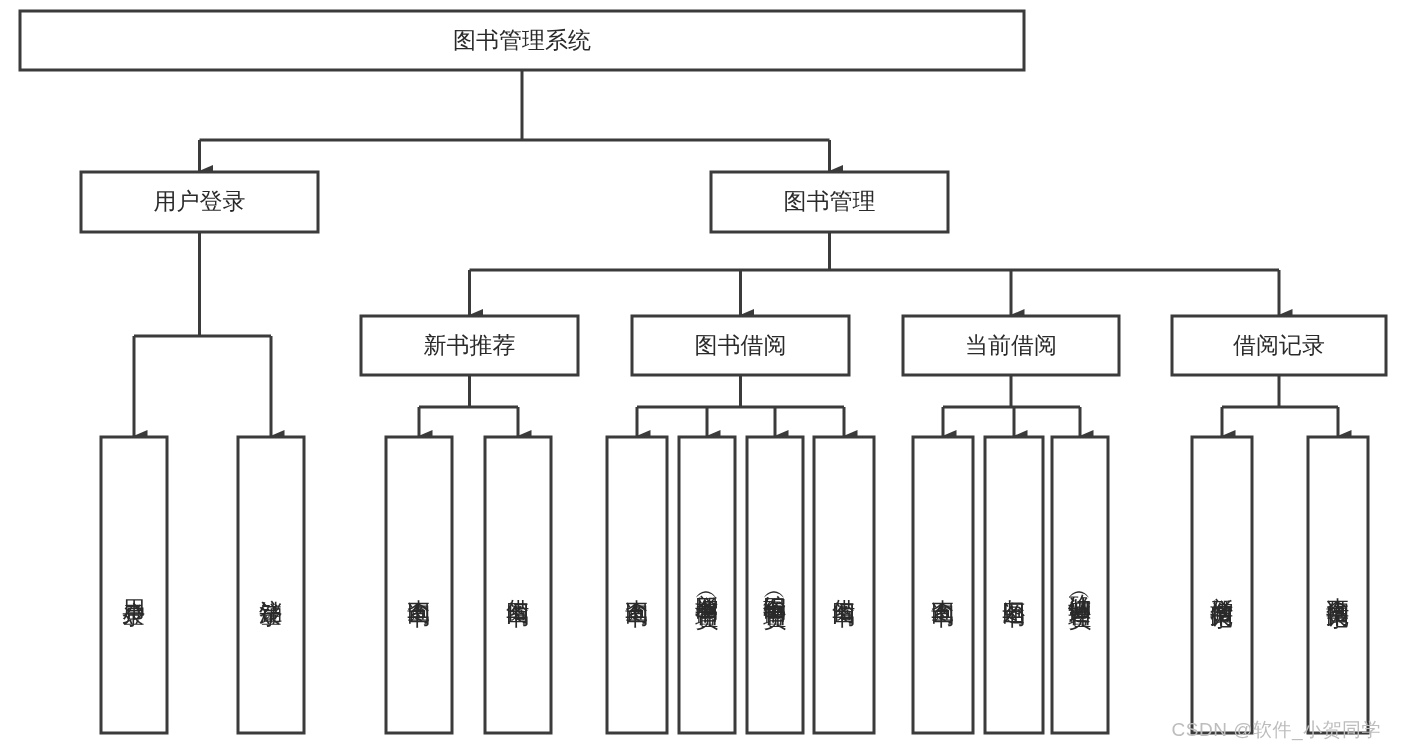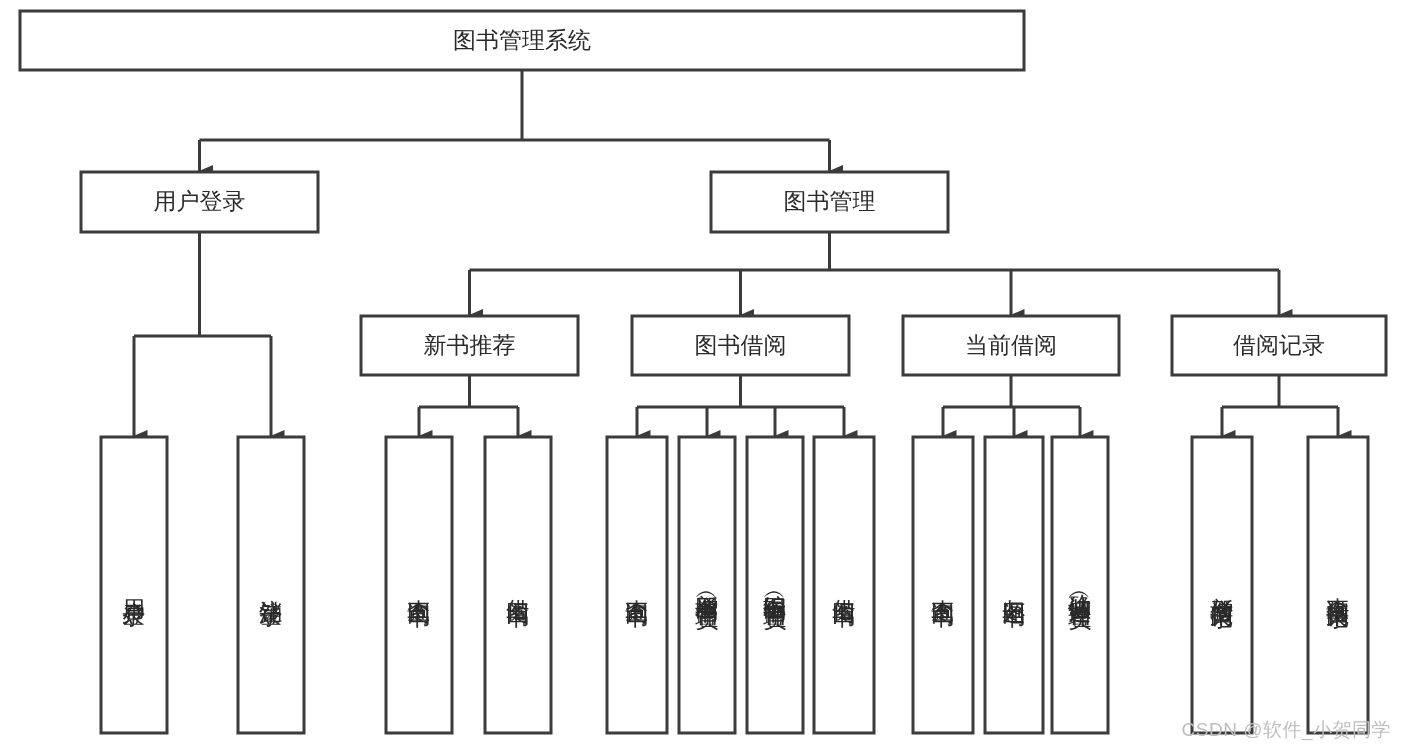--- a/index.html
+++ b/index.html
@@ -59,21 +59,21 @@
     letter-spacing: 2px;
     display: flex;
     align-items: center;
     justify-content: center;
     text-align: center;
     white-space: nowrap;
     pointer-events: none;
   }
   .watermark {
     position: absolute;
-    right: 14px;
+    right: 24px;
     bottom: 4px;
     font-family: "Liberation Sans", "DejaVu Sans", sans-serif;
     font-size: 19px;
     color: #bdbdbd;
     white-space: nowrap;
     letter-spacing: 0.5px;
     text-align: center;
   }
 </style>
 </head>

